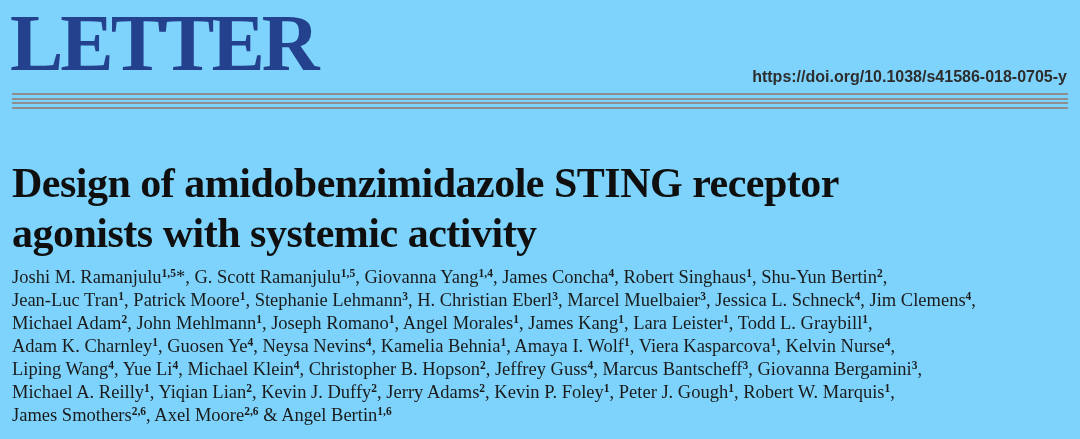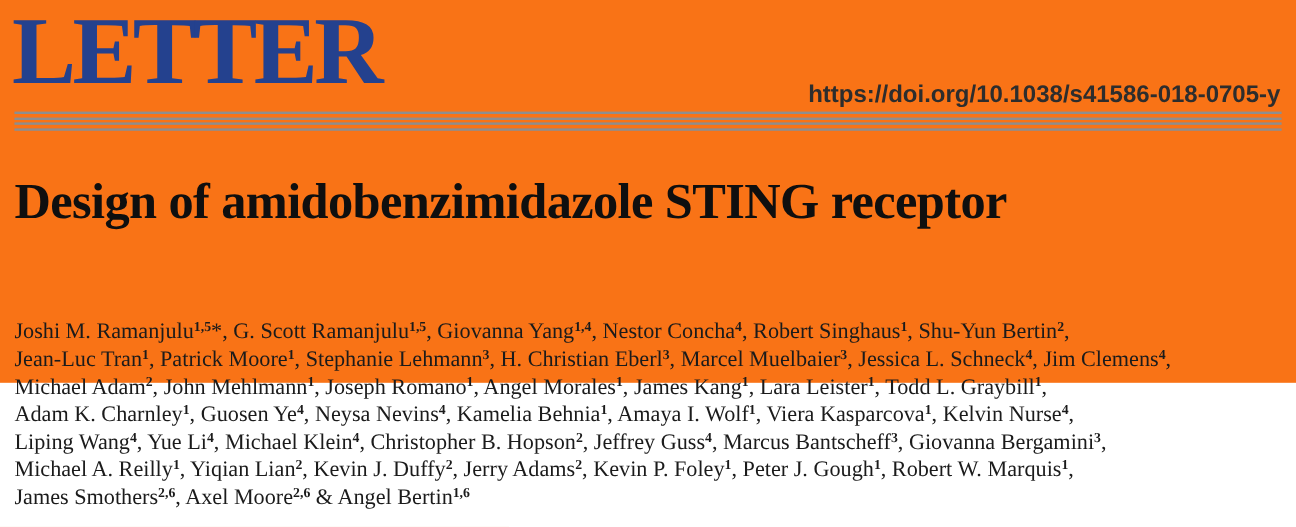--- a/index.html
+++ b/index.html
@@ -7,61 +7,61 @@
   body {
     width: 1080px;
     height: 439px;
     font-family: "Liberation Serif", serif;
     overflow: hidden;
     position: relative;
   }
   .page {
     position: relative;
     width: 1080px;
-    height: 319px;
-    background: #f97316;
+    height: 439px;
+    background: #7dd3fc;
   }
   
   .masthead-logo {
     position: absolute;
     left: 10px;
     top: 3px;
     font-family: "Liberation Serif", serif;
     font-weight: bold;
     font-size: 80px;
     line-height: 1;
     letter-spacing: -3px;
     color: #24418e;
   }
   .doi-link {
     position: absolute;
     right: 13px;
     top: 68px;
     font-family: "Liberation Sans", sans-serif;
     font-weight: bold;
-    font-size: 20px;
+    font-size: 16px;
     color: #2d2d2d;
     text-decoration: none;
   }
   .header-rules {
     position: absolute;
     left: 12px;
     right: 12px;
     top: 93px;
   }
   .rule-line {
     height: 2px;
     background: #8e8e8e;
     margin-bottom: 2.5px;
   }
   
   .paper-title {
     position: absolute;
     left: 12px;
-    top: 144px;
+    top: 158px;
     font-family: "Liberation Serif", serif;
     font-weight: bold;
     font-size: 42px;
     line-height: 50px;
     letter-spacing: -0.5px;
     color: #0f0f0f;
     white-space: nowrap;
   }
   
   .author-list {
@@ -94,24 +94,25 @@
 
   <div class="header-rules">
     <div class="rule-line"></div>
     <div class="rule-line"></div>
     <div class="rule-line"></div>
     <div class="rule-line"></div>
   </div>
 
   <h1 class="paper-title">
     <div>Design of amidobenzimidazole STING receptor</div>
+    <div>agonists with systemic activity</div>
   </h1>
 
   <div class="author-list">
-      <div class="author-line"><span>Joshi M. Ramanjulu</span><sup>1,5</sup><span>*, </span><span>G. Scott Ramanjulu</span><sup>1,5</sup><span>, </span><span>Giovanna Yang</span><sup>1,4</sup><span>, </span><span>Nestor Concha</span><sup>4</sup><span>, </span><span>Robert Singhaus</span><sup>1</sup><span>, </span><span>Shu-Yun Bertin</span><sup>2</sup><span>,</span></div>
+      <div class="author-line"><span>Joshi M. Ramanjulu</span><sup>1,5</sup><span>*, </span><span>G. Scott Ramanjulu</span><sup>1,5</sup><span>, </span><span>Giovanna Yang</span><sup>1,4</sup><span>, </span><span>James Concha</span><sup>4</sup><span>, </span><span>Robert Singhaus</span><sup>1</sup><span>, </span><span>Shu-Yun Bertin</span><sup>2</sup><span>,</span></div>
       <div class="author-line"><span>Jean-Luc Tran</span><sup>1</sup><span>, </span><span>Patrick Moore</span><sup>1</sup><span>, </span><span>Stephanie Lehmann</span><sup>3</sup><span>, </span><span>H. Christian Eberl</span><sup>3</sup><span>, </span><span>Marcel Muelbaier</span><sup>3</sup><span>, </span><span>Jessica L. Schneck</span><sup>4</sup><span>, </span><span>Jim Clemens</span><sup>4</sup><span>,</span></div>
       <div class="author-line"><span>Michael Adam</span><sup>2</sup><span>, </span><span>John Mehlmann</span><sup>1</sup><span>, </span><span>Joseph Romano</span><sup>1</sup><span>, </span><span>Angel Morales</span><sup>1</sup><span>, </span><span>James Kang</span><sup>1</sup><span>, </span><span>Lara Leister</span><sup>1</sup><span>, </span><span>Todd L. Graybill</span><sup>1</sup><span>,</span></div>
       <div class="author-line"><span>Adam K. Charnley</span><sup>1</sup><span>, </span><span>Guosen Ye</span><sup>4</sup><span>, </span><span>Neysa Nevins</span><sup>4</sup><span>, </span><span>Kamelia Behnia</span><sup>1</sup><span>, </span><span>Amaya I. Wolf</span><sup>1</sup><span>, </span><span>Viera Kasparcova</span><sup>1</sup><span>, </span><span>Kelvin Nurse</span><sup>4</sup><span>,</span></div>
       <div class="author-line"><span>Liping Wang</span><sup>4</sup><span>, </span><span>Yue Li</span><sup>4</sup><span>, </span><span>Michael Klein</span><sup>4</sup><span>, </span><span>Christopher B. Hopson</span><sup>2</sup><span>, </span><span>Jeffrey Guss</span><sup>4</sup><span>, </span><span>Marcus Bantscheff</span><sup>3</sup><span>, </span><span>Giovanna Bergamini</span><sup>3</sup><span>,</span></div>
       <div class="author-line"><span>Michael A. Reilly</span><sup>1</sup><span>, </span><span>Yiqian Lian</span><sup>2</sup><span>, </span><span>Kevin J. Duffy</span><sup>2</sup><span>, </span><span>Jerry Adams</span><sup>2</sup><span>, </span><span>Kevin P. Foley</span><sup>1</sup><span>, </span><span>Peter J. Gough</span><sup>1</sup><span>, </span><span>Robert W. Marquis</span><sup>1</sup><span>,</span></div>
       <div class="author-line"><span>James Smothers</span><sup>2,6</sup><span>, </span><span>Axel Moore</span><sup>2,6</sup><span> &amp; </span><span>Angel Bertin</span><sup>1,6</sup></div>
     </div>
 
 </div>
 

